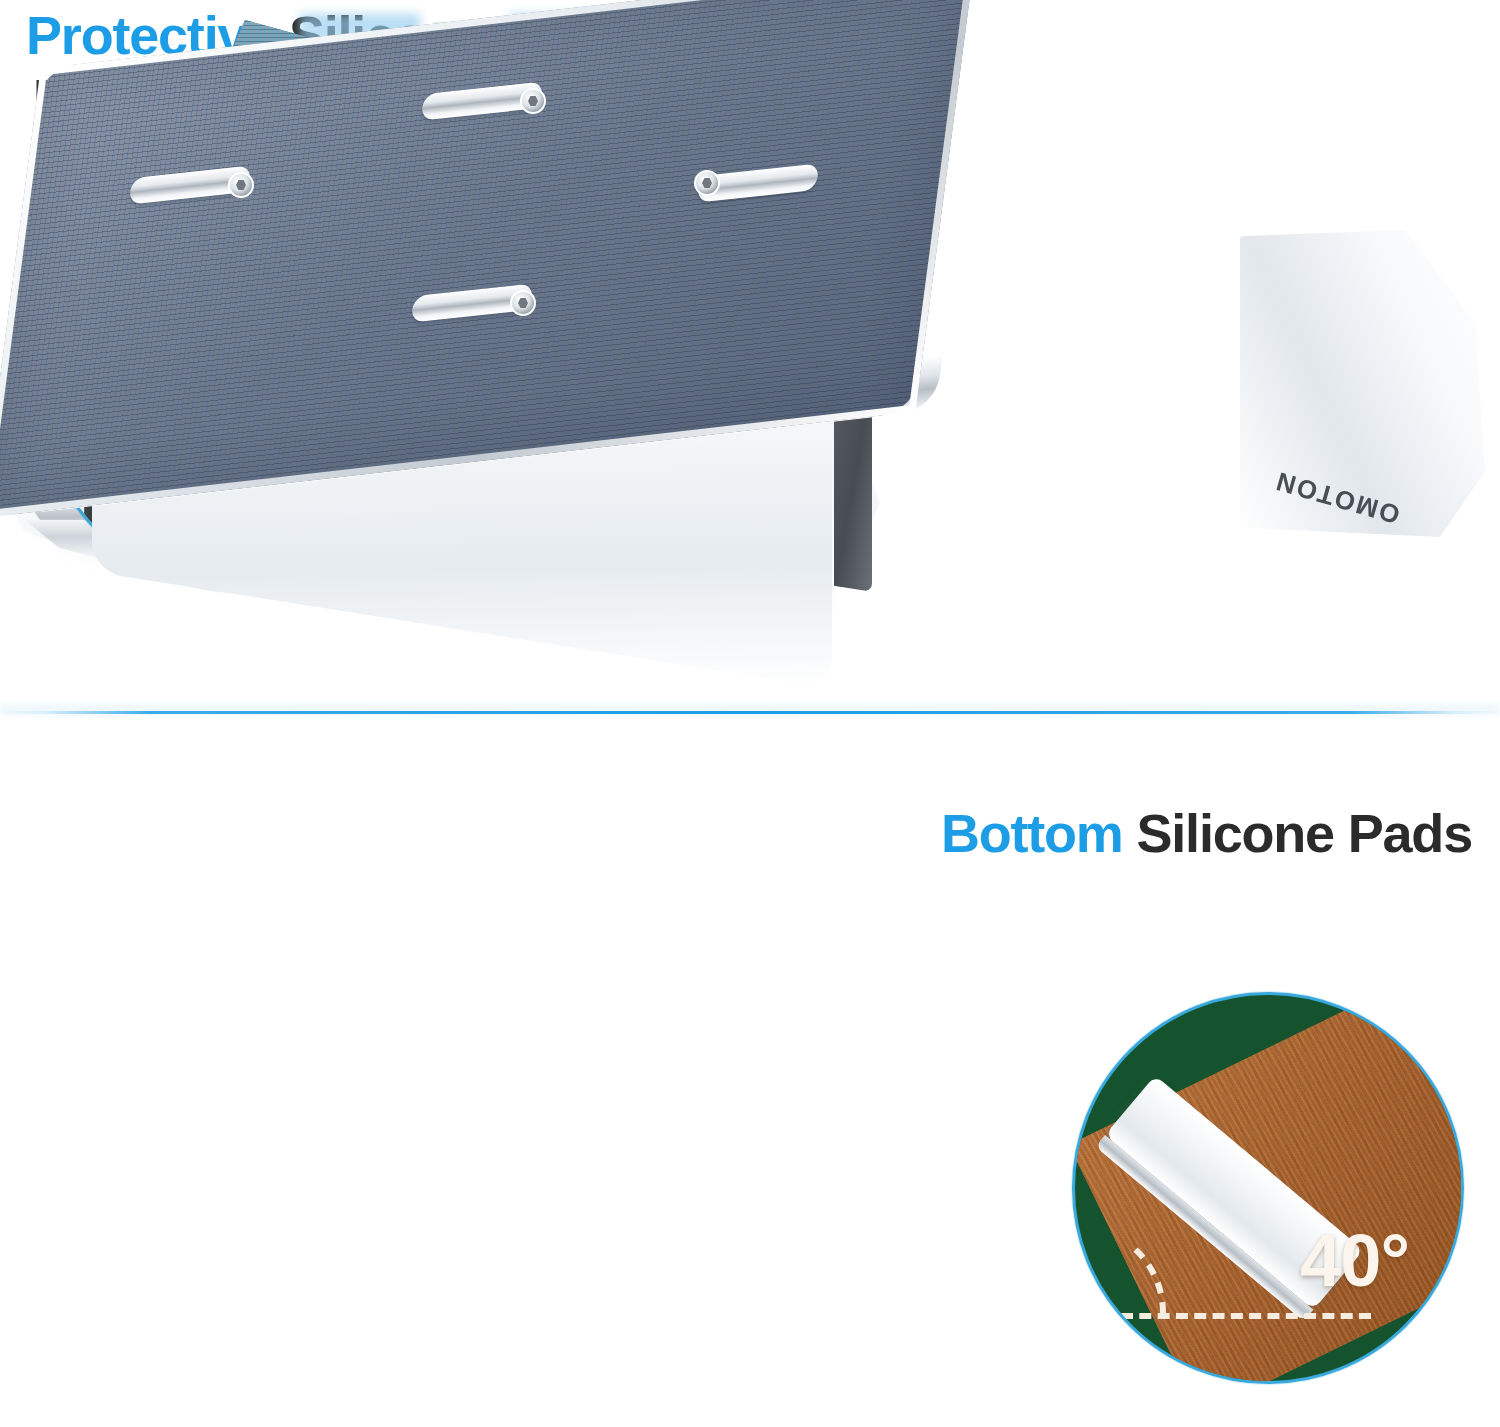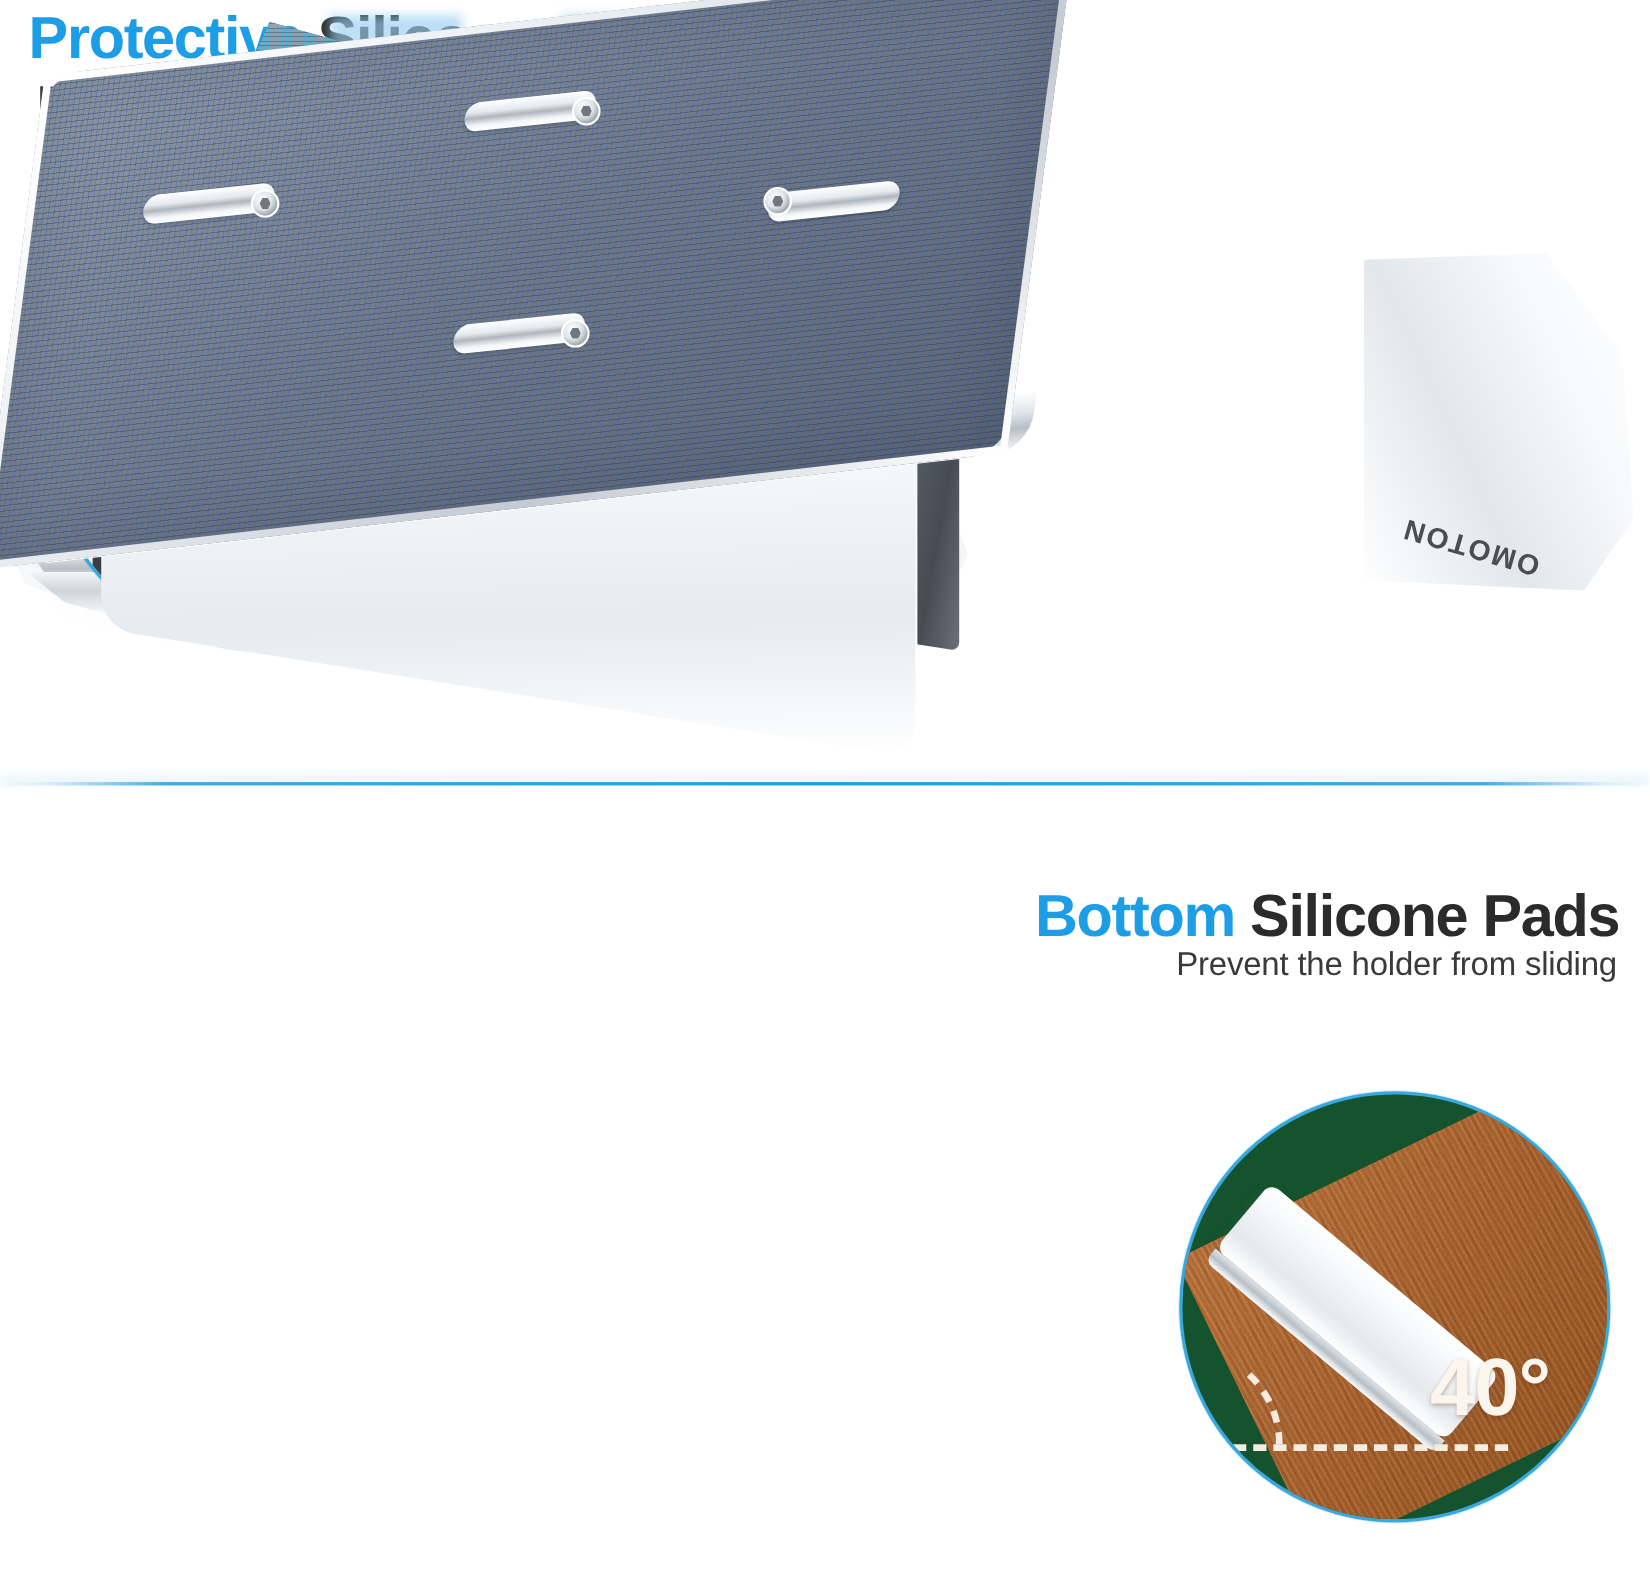--- a/index.html
+++ b/index.html
@@ -437,21 +437,20 @@
       <div id="ph-screen"></div>
       <div id="ph-speaker"></div>
     </div>
     <div id="ph-base-edge"></div>
   </div>
 
   <div id="divider-glow"></div>
   <div id="divider"></div>
 
   <div class="headline" id="hl-bot"><span class="accent">Bottom</span><span> Silicone Pads</span></div>
-  <div class="subhead" id="sub-bot">Prevent the holder from sliding</div>
 
   <div id="hero-bot">
     <div class="art" id="bot-shadow"></div>
 
     <div class="art" id="bot-dark-1"></div>
     <div class="art bot-slotdark" id="bot-dark-2"></div>
     <div class="art bot-fin" id="bot-fin-1"></div>
     <div class="art bot-fin" id="bot-fin-2"></div>
 
     <div class="art" id="bot-body"></div>

